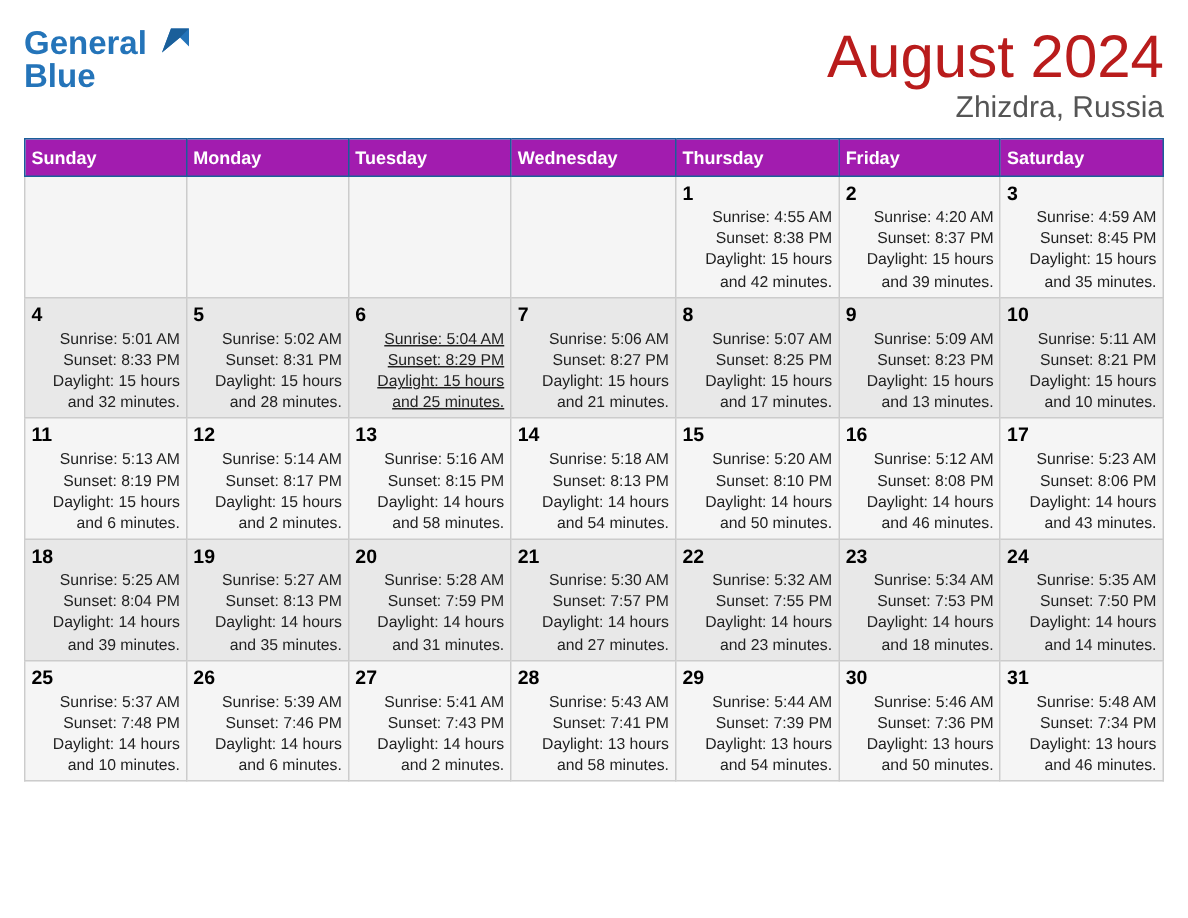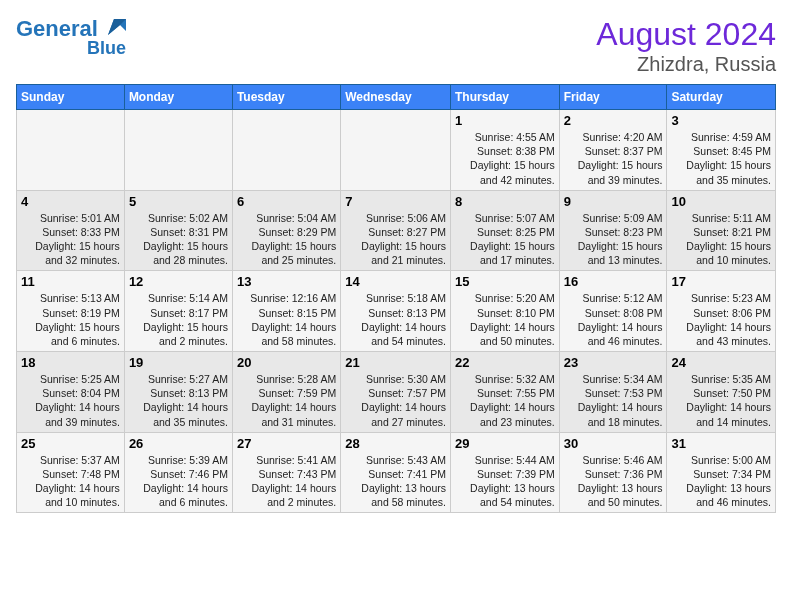--- a/index.html
+++ b/index.html
@@ -17,35 +17,35 @@
       margin-bottom: 8px;
     }
     .logo {
       display: flex;
       align-items: center;
     }
     .title-block {
       text-align: right;
     }
     .main-title {
-      font-size: 32px;
+      font-size: 40px;
       font-weight: normal;
-      color: #6d28d9;
+      color: #b91c1c;
     }
     .sub-title {
       font-size: 20px;
       color: #555;
     }
     table {
       width: 100%;
       border-collapse: collapse;
       font-size: 11px;
     }
     thead tr {
-      background-color: #3b82f6;
+      background-color: #a21caf;
       color: #fff;
     }
     thead th {
       padding: 5px 4px;
       text-align: left;
       font-weight: bold;
       font-size: 12px;
       border: 1px solid #1a5f9a;
     }
     tbody tr {
@@ -87,21 +87,21 @@
     <div>
       <div style="display:flex;align-items:center;">
         <span style="font-size:22px;font-weight:bold;color:#1a1a2e;">
           <span style="color:#2474b9;">General</span>
         </span>
         <svg width="26" height="26" viewBox="0 0 26 26" style="margin-left:2px;margin-top:-2px;">
           <polygon points="8,20 20,10 26,16 26,4 14,4" fill="#2474b9"></polygon>
           <polygon points="8,20 20,10 26,4 14,4 8,20" fill="#1a5f9a"></polygon>
         </svg>
       </div>
-      <div style="font-size:18px;font-weight:bold;color:#2474b9;margin-top:-4px;text-align:right;">Blue</div>
+      <div style="font-size:22px;font-weight:bold;color:#2474b9;margin-top:-4px;">Blue</div>
     </div>
   </div>
   <div class="title-block">
     <div class="main-title">August 2024</div>
     <div class="sub-title">Zhizdra, Russia</div>
   </div>
 </div>
 
 <table>
   <thead>
@@ -153,21 +153,21 @@
         </td>
         <td>
           <span class="day-num">5</span>
           <div class="day-info" style="white-space: pre-line;">Sunrise: 5:02 AM
 Sunset: 8:31 PM
 Daylight: 15 hours
 and 28 minutes.</div>
         </td>
         <td>
           <span class="day-num">6</span>
-          <div class="day-info" style="white-space: pre-line;">Sunrise: 5:04 AM
+          <div class="day-info" style="white-space: pre-line; text-decoration: underline;">Sunrise: 5:04 AM
 Sunset: 8:29 PM
 Daylight: 15 hours
 and 25 minutes.</div>
         </td>
         <td>
           <span class="day-num">7</span>
           <div class="day-info" style="white-space: pre-line;">Sunrise: 5:06 AM
 Sunset: 8:27 PM
 Daylight: 15 hours
 and 21 minutes.</div>
@@ -204,21 +204,21 @@
         </td>
         <td>
           <span class="day-num">12</span>
           <div class="day-info" style="white-space: pre-line;">Sunrise: 5:14 AM
 Sunset: 8:17 PM
 Daylight: 15 hours
 and 2 minutes.</div>
         </td>
         <td>
           <span class="day-num">13</span>
-          <div class="day-info" style="white-space: pre-line;">Sunrise: 12:16 AM
+          <div class="day-info" style="white-space: pre-line;">Sunrise: 5:16 AM
 Sunset: 8:15 PM
 Daylight: 14 hours
 and 58 minutes.</div>
         </td>
         <td>
           <span class="day-num">14</span>
           <div class="day-info" style="white-space: pre-line;">Sunrise: 5:18 AM
 Sunset: 8:13 PM
 Daylight: 14 hours
 and 54 minutes.</div>
@@ -334,20 +334,20 @@
         </td>
         <td>
           <span class="day-num">30</span>
           <div class="day-info" style="white-space: pre-line;">Sunrise: 5:46 AM
 Sunset: 7:36 PM
 Daylight: 13 hours
 and 50 minutes.</div>
         </td>
         <td>
           <span class="day-num">31</span>
-          <div class="day-info" style="white-space: pre-line;">Sunrise: 5:00 AM
+          <div class="day-info" style="white-space: pre-line;">Sunrise: 5:48 AM
 Sunset: 7:34 PM
 Daylight: 13 hours
 and 46 minutes.</div>
         </td>
       </tr>
     </tbody>
 </table>
 
 </body></html>

